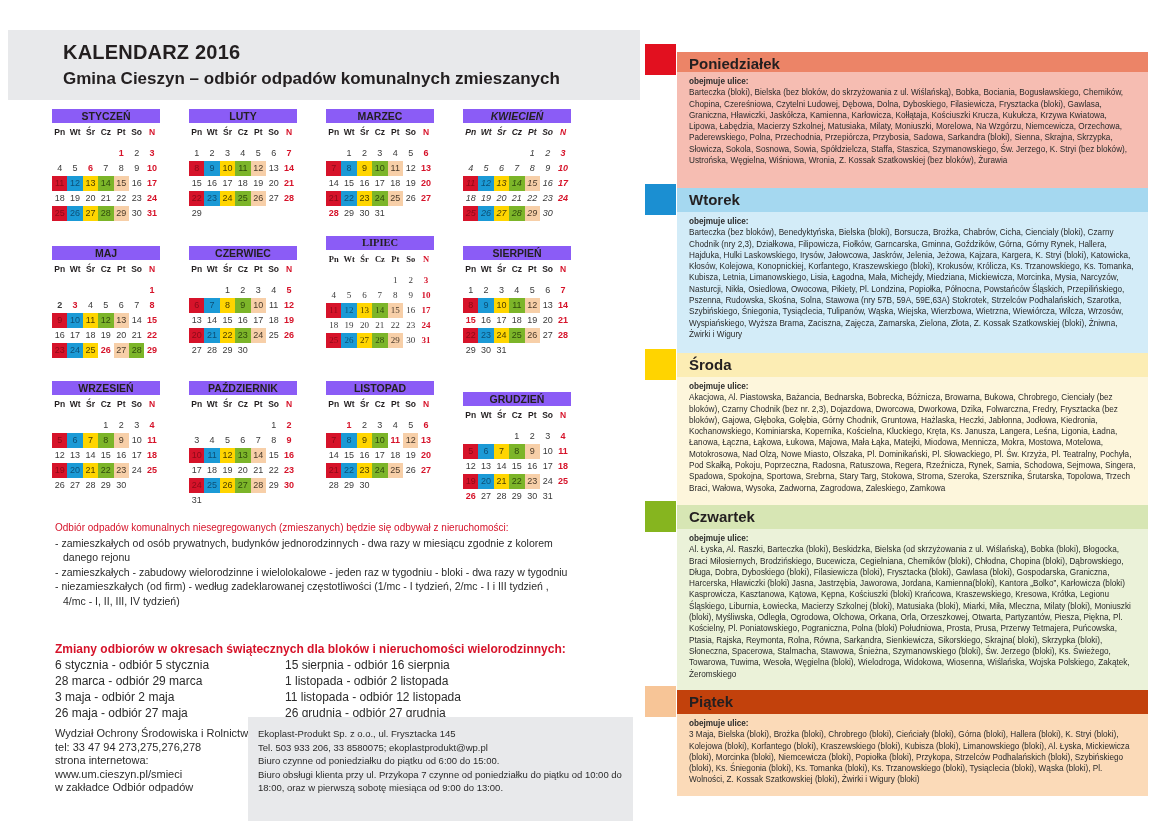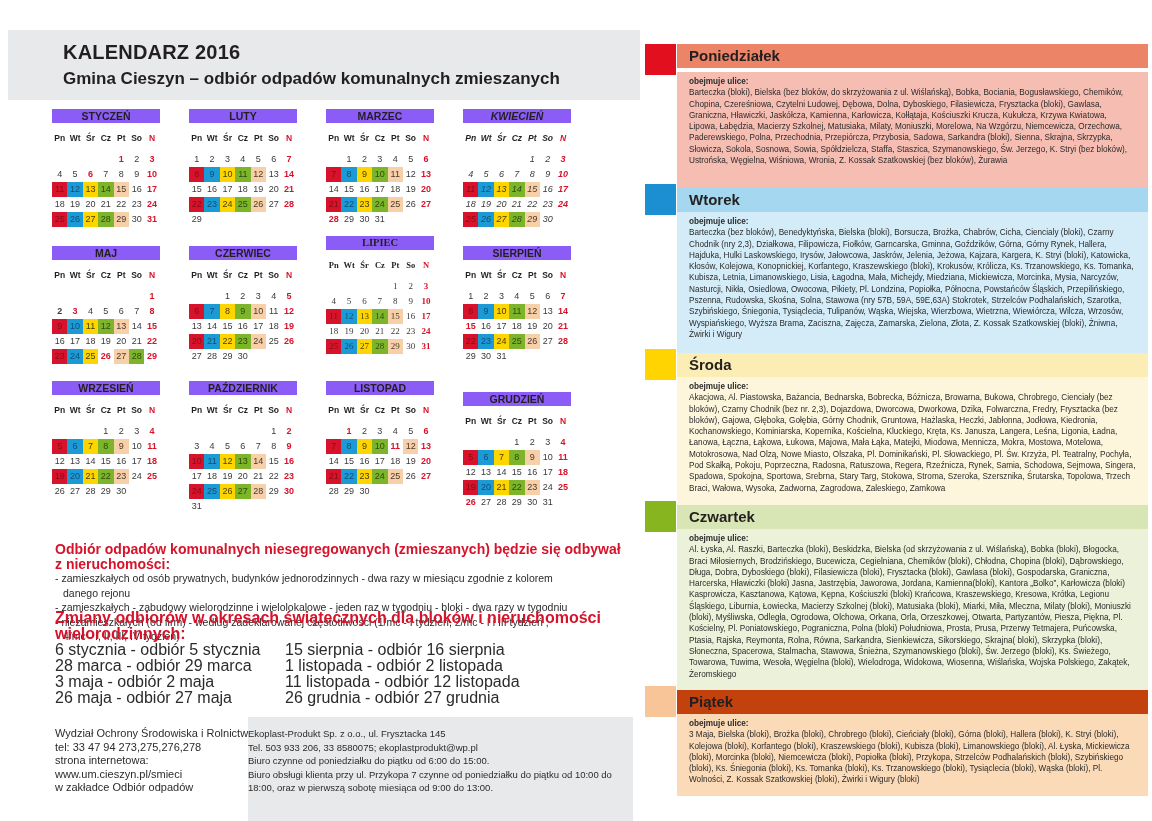--- a/index.html
+++ b/index.html
@@ -7,43 +7,43 @@
   body { font-family: "Liberation Sans", "DejaVu Sans", sans-serif; color: #2b2b2b; position: relative; }
 
   .header { position: absolute; left: 8px; top: 30px; width: 632px; height: 70px; background: #e8e9eb; text-decoration: underline; }
   .header h1 { position: absolute; left: 55px; top: 11px; font-size: 20px; font-weight: bold; color: #231f20; letter-spacing: 0.2px; }
   .header h2 { position: absolute; left: 55px; top: 39px; font-size: 17px; font-weight: bold; color: #231f20; }
 
   .months { position: absolute; left: 52px; top: 109px; width: 560px; }
   .month { position: absolute; width: 108px; }
   .month-title { height: 14px; background: #8b5cf6; text-align: center; font-size: 10.5px; font-weight: bold; line-height: 14px; color: #231f20; }
   .dow-row, .week-row { display: grid; grid-template-columns: repeat(7, 15.4px); }
-  .dow-row { height: 15px; margin-top: 8px; }
+  .dow-row { height: 15px; margin-top: 2px; }
   .dow { font-size: 8.5px; font-weight: bold; text-align: center; line-height: 15px; color: #231f20; }
   .dow.sun { color: #d6132a; }
   .weeks { margin-top: 6px; }
   .week-row { height: 15px; margin-bottom: 0; }
   .day { font-size: 9px; text-align: center; line-height: 15px; color: #3a3a3a; }
   .day.red { color: #d6132a; font-weight: bold; }
   .day.bold { font-weight: bold; }
   .day.c-mon { background: #d6132a; color: #8b0a18; }
   .day.c-tue { background: #1b9ad6; color: #0d4f76; }
   .day.c-wed { background: #ffd500; color: #4a3c00; }
   .day.c-thu { background: #7cb529; color: #2f4a0c; }
   .day.c-fri { background: #f7cfa8; color: #4a3a2a; }
 
   .info { position: absolute; left: 55px; top: 521px; width: 570px; font-size: 10.5px; line-height: 14.5px; color: #2b2b2b; }
-  .info .red-title { color: #d6132a; font-weight: bold; font-size: 14px; margin-top: 21px; }
+  .info .red-title { color: #d6132a; font-weight: normal; font-size: 10px; }
   .info .ind { padding-left: 8px; }
-  .changes { position: absolute; left: 55px; top: 610px; width: 560px; font-size: 16px; line-height: 16px; }
+  .changes { position: absolute; left: 55px; top: 641px; width: 560px; font-size: 12px; line-height: 16px; }
   .changes .red-title { color: #d6132a; font-weight: bold; }
   .changes-grid { display: grid; grid-template-columns: 230px 300px; }
 
   .contact-left { position: absolute; left: 55px; top: 727px; font-size: 11px; line-height: 13.5px; color: #2b2b2b; }
-  .contact-right { position: absolute; left: 248px; top: 717px; width: 385px; height: 104px; background: #e8e9eb; padding: 10px 0; font-size: 9.5px; line-height: 13.5px; color: #2b2b2b; }
+  .contact-right { position: absolute; left: 248px; top: 717px; width: 385px; height: 104px; background: #e8e9eb; padding: 10px 10px; font-size: 9.5px; line-height: 13.5px; color: #2b2b2b; }
 
   .day-block { position: absolute; left: 658px; width: 490px; }
   .day-head { position: absolute; left: 19px; right: 0; height: 24px; font-size: 15px; font-weight: bold; color: #231f20; padding-left: 12px; line-height: 24px; }
   .day-square { position: absolute; left: 3px; width: 31px; height: 31px; z-index: 2; }
   .day-body { position: absolute; left: 19px; right: 0; padding: 4px 12px 4px 12px; font-size: 8.2px; line-height: 11.3px; color: #2b2b2b; }
   .day-body .lbl { font-weight: bold; display: block; }
 </style>
 </head>
 <body>
 
@@ -810,21 +810,21 @@
 <div class="contact-right">
   <div>Ekoplast-Produkt Sp. z o.o., ul. Frysztacka 145</div>
   <div>Tel. 503 933 206, 33 8580075; ekoplastprodukt@wp.pl</div>
   <div>Biuro czynne od poniedziałku do piątku od 6:00 do 15:00.</div>
   <div>Biuro obsługi klienta przy ul. Przykopa 7 czynne od poniedziałku do piątku od 10:00 do 18:00, oraz w pierwszą sobotę miesiąca od 9:00 do 13:00.</div>
 </div>
 
 <div id="day-blocks">
     <div class="day-block" style="top: 44px; height: 161px;">
       <div class="day-square" style="top: 0px; left: -13px; background: rgb(226, 16, 31);"></div>
-      <div class="day-head" style="top: 0; background: rgb(236, 132, 103);">Poniedziałek</div>
+      <div class="day-head" style="top: 8px; background: rgb(236, 132, 103);">Poniedziałek</div>
       <div class="day-body" style="top: 28px; height: 130px; background: rgb(246, 189, 178);"><span class="lbl">obejmuje ulice:</span><span>Barteczka (bloki), Bielska (bez bloków, do skrzyżowania z ul. Wiślańską), Bobka, Bociania, Bogusławskiego, Chemików, Chopina, Czereśniowa, Czytelni Ludowej, Dębowa, Dolna, Dyboskiego, Filasiewicza, Frysztacka (bloki), Gawlasa, Graniczna, Hławiczki, Jaskółcza, Kamienna, Karłowicza, Kołłątaja, Kościuszki Krucza, Kukułcza, Krzywa Kwiatowa, Lipowa, Łabędzia, Macierzy Szkolnej, Matusiaka, Milaty, Moniuszki, Morelowa, Na Wzgórzu, Niemcewicza, Orzechowa, Paderewskiego, Polna, Przechodnia, Przepiórcza, Przybosia, Sadowa, Sarkandra (bloki), Sienna, Skrajna, Skrzypka, Słowicza, Sokola, Sosnowa, Sowia, Spółdzielcza, Staffa, Staszica, Szymanowskiego, Św. Jerzego, K. Stryi (bez bloków), Ustrońska, Węgielna, Wiśniowa, Wronia, Z. Kossak Szatkowskiej (bez bloków), Żurawia</span></div>
     </div>
     <div class="day-block" style="top: 184px; height: 187px;">
       <div class="day-square" style="top: 0px; left: -13px; background: rgb(27, 143, 210);"></div>
       <div class="day-head" style="top: 4px; background: rgb(165, 216, 240);">Wtorek</div>
       <div class="day-body" style="top: 28px; height: 156px; background: rgb(211, 236, 248);"><span class="lbl">obejmuje ulice:</span><span>Barteczka (bez bloków), Benedyktyńska, Bielska (bloki), Borsucza, Brożka, Chabrów, Cicha, Ciencialy (bloki), Czarny Chodnik (nry 2,3), Działkowa, Filipowicza, Fiołków, Garncarska, Gminna, Goździków, Górna, Górny Rynek, Hallera, Hajduka, Hulki Laskowskiego, Irysów, Jałowcowa, Jaskrów, Jelenia, Jeżowa, Kajzara, Kargera, K. Stryi (bloki), Katowicka, Kłosów, Kolejowa, Konopnickiej, Korfantego, Kraszewskiego (bloki), Krokusów, Królicza, Ks. Trzanowskiego, Ks. Tomanka, Kubisza, Letnia, Limanowskiego, Lisia, Łagodna, Mała, Michejdy, Miedziana, Mickiewicza, Morcinka, Mysia, Narcyzów, Nasturcji, Nikła, Osiedlowa, Owocowa, Pikiety, Pl. Londzina, Popiołka, Północna, Powstańców Śląskich, Przepilińskiego, Pszenna, Rudowska, Skośna, Solna, Stawowa (nry 57B, 59A, 59E,63A) Stokrotek, Strzelców Podhalańskich, Szarotka, Szybińskiego, Śniegonia, Tysiąclecia, Tulipanów, Wąska, Wiejska, Wierzbowa, Wietrzna, Wiewiórcza, Wilcza, Wrzosów, Wyspiańskiego, Wyższa Brama, Zaciszna, Zajęcza, Zamarska, Zielona, Złota, Z. Kossak Szatkowskiej (bloki), Żniwna, Żwirki i Wigury</span></div>
     </div>
     <div class="day-block" style="top: 349px; height: 171px;">
       <div class="day-square" style="top: 0px; left: -13px; background: rgb(255, 212, 0);"></div>
       <div class="day-head" style="top: 4px; background: rgb(252, 237, 180);">Środa</div>

